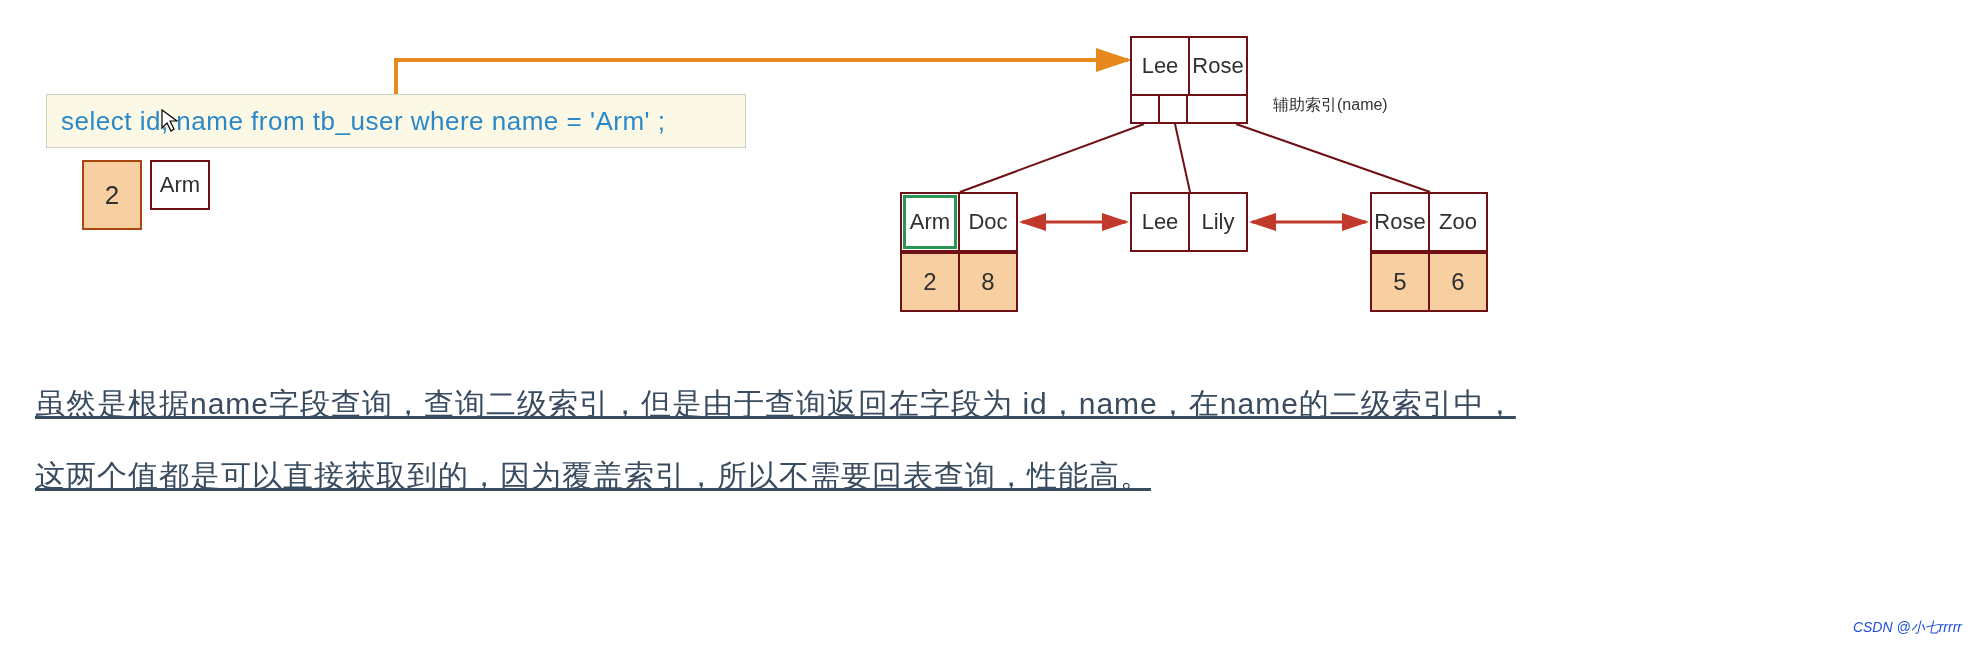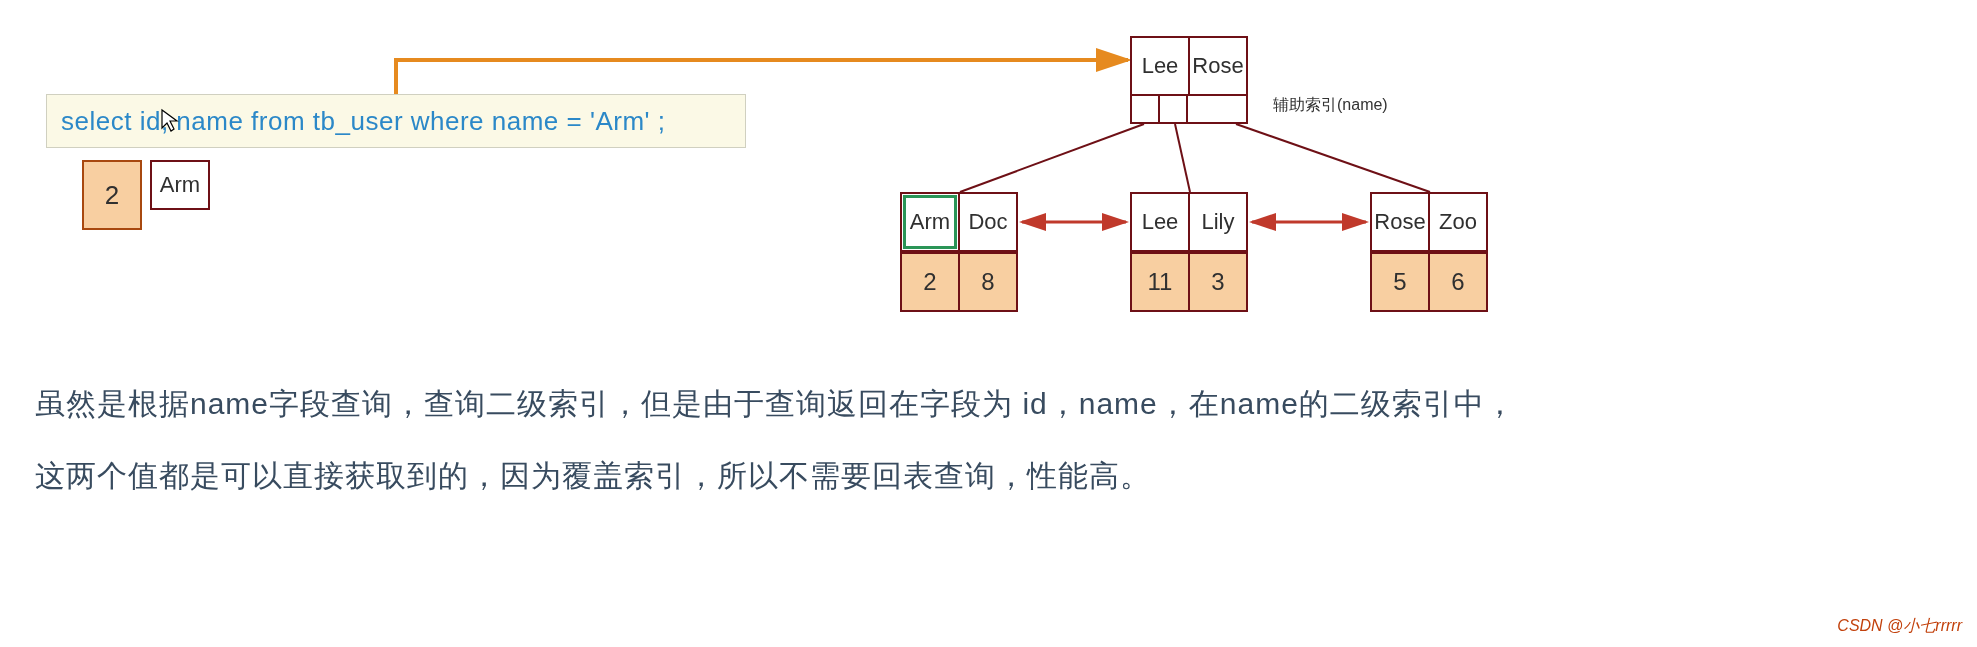--- a/index.html
+++ b/index.html
@@ -150,27 +150,28 @@
   
   .description {
     position: absolute;
     left: 35px;
     top: 368px;
     width: 1500px;
     font-size: 30px;
     color: #384b5f;
     line-height: 2.4;
     letter-spacing: 1px;
+    text-decoration: underline;
   }
   .watermark {
     position: absolute;
     right: 15px;
     bottom: 10px;
-    font-size: 16px;
-    color: #c2410c;
+    font-size: 14px;
+    color: #1d4ed8;
     font-style: italic;
   }
 </style>
 </head>
 <body>
 
 <svg class="svg-layer">
 
   <defs>
     <marker id="arrow-orange" markerWidth="10" markerHeight="10" refX="8" refY="3" orient="auto">
@@ -247,28 +248,20 @@
 
 <div class="leaf leaf2">
   <div class="leaf-row">
     <div class="leaf-cell">
         <span>Lee</span>
       </div>
     <div class="leaf-cell">
         <span>Lily</span>
       </div>
   </div>
-  <div class="leaf-row">
-    <div class="leaf-cell id">
-        <span>11</span>
-      </div>
-    <div class="leaf-cell id">
-        <span>3</span>
-      </div>
-  </div>
 </div>
 
 <div class="leaf leaf3">
   <div class="leaf-row">
     <div class="leaf-cell">
         <span>Rose</span>
       </div>
     <div class="leaf-cell">
         <span>Zoo</span>
       </div>

